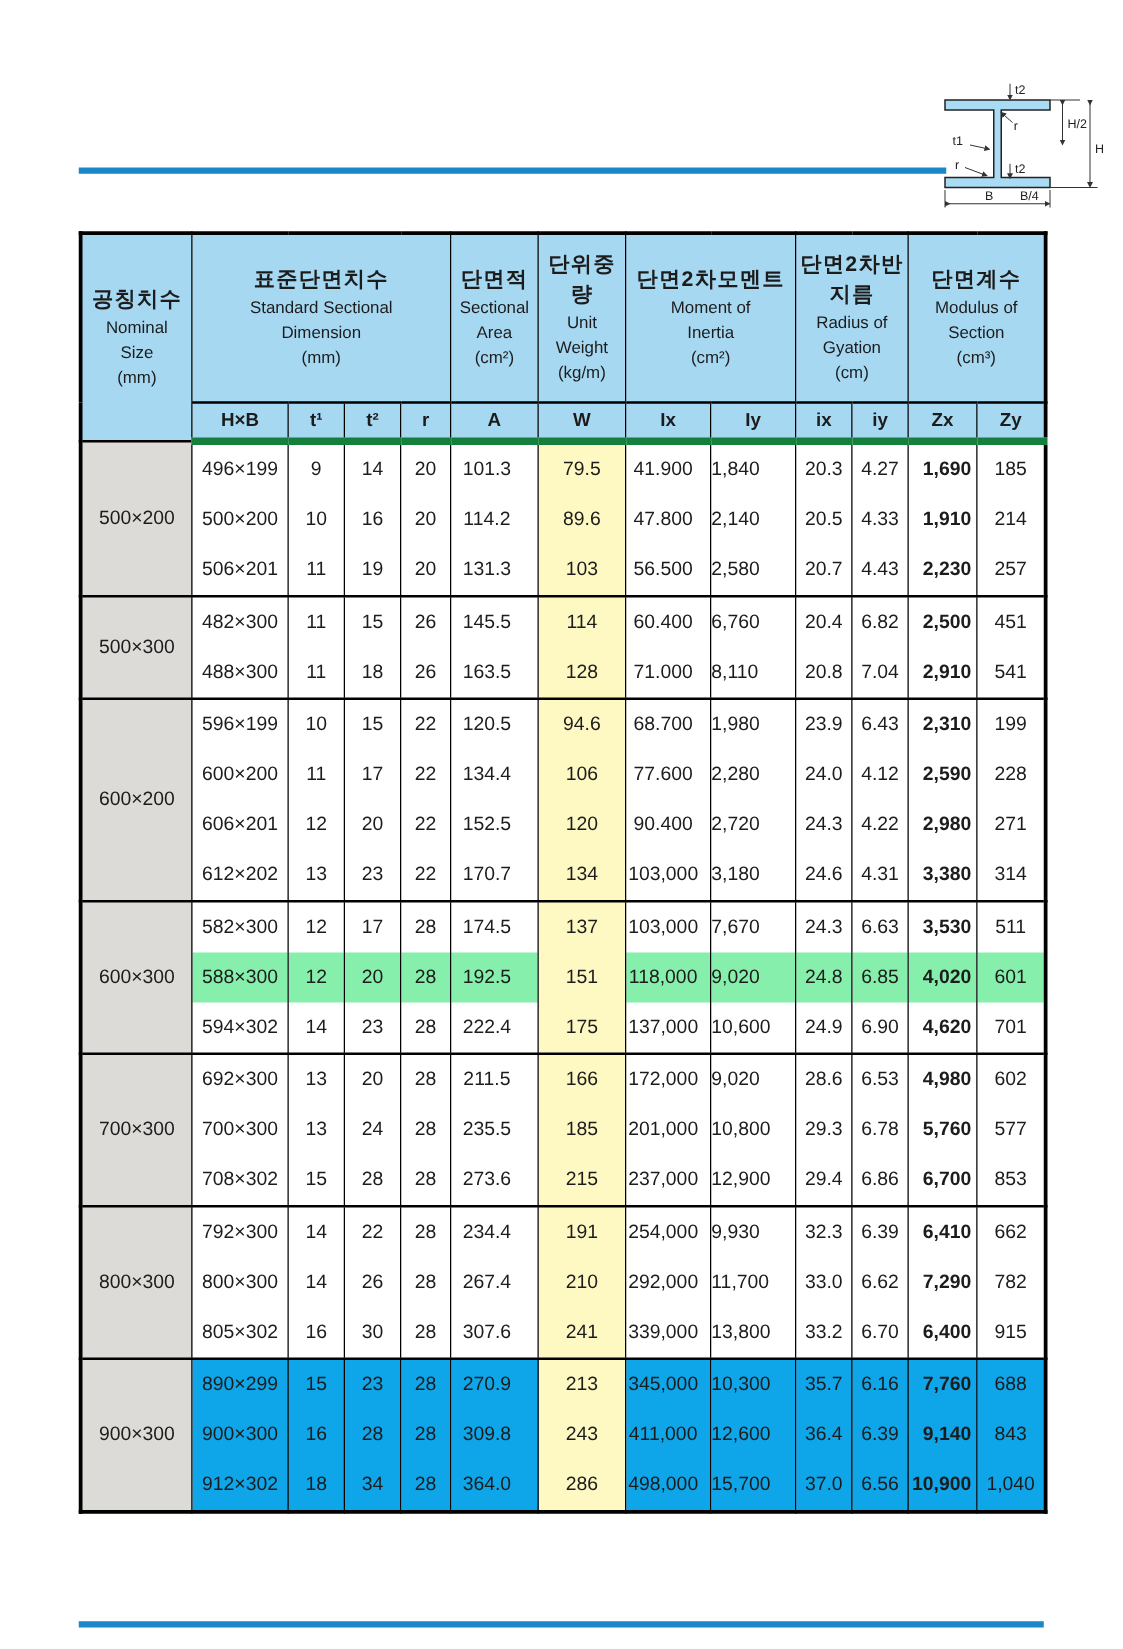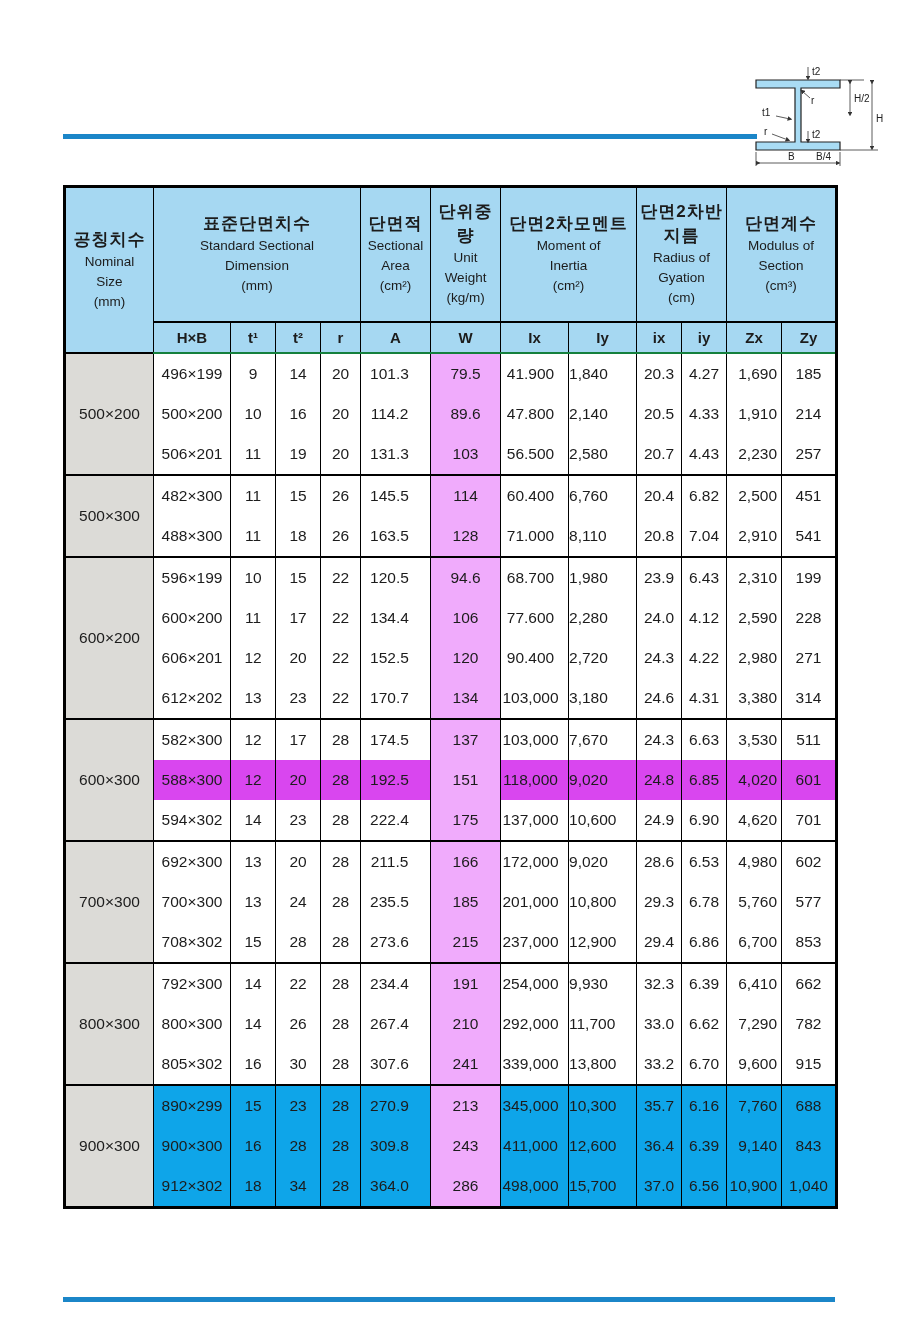--- a/index.html
+++ b/index.html
@@ -27,43 +27,43 @@
   }
   .spec-table th, .spec-table td { border:1px solid #000; }
 
   
   thead th {
     background:#a6d8f2; font-weight:normal; vertical-align:middle;
     text-align:center; padding:0;
   }
   tr.main-header-row { height:135px; }
   tr.sub-header-row  { height:31px; }
-  tr.sub-header-row th { border-top:2px solid #000; border-bottom:2px solid #15803d;
+  tr.sub-header-row th { border-top:2px solid #000; border-bottom:6px solid #15803d;
     font-weight:bold; font-size:15px; }
   .hd-ko { font-size:17px; font-weight:bold; line-height:24px; letter-spacing:1px; }
   .hd-en { font-size:13.5px; line-height:20px; }
 
   
   tbody td { vertical-align:top; background:#fff; }
   tbody tr { border-top:2px solid #000; }
   td.td-nominal {
     background:#dcdbd7; text-align:center; vertical-align:middle;
     font-size:15.5px;
   }
   .val { height:40px; line-height:40px; font-size:15.5px; text-align:center;
          white-space:nowrap; overflow:hidden; }
 
   td.col-a   .val { padding-right:12px; }
   td.col-imx .val { text-align:center; padding-right:8px;  }
   td.col-imy .val { text-align:left; padding-right:10px; }
-  td.col-zx  .val { text-align:right; padding-right:4px;  }
+  td.col-zx  .val { text-align:right; padding-right:4px;font-weight:bold;  }
 
   td.hl-group { background:#0ea5e9; }
-  .val.hl { background:#d946ef; }
-  td.w-col { background:#f0abfc; }
+  .val.hl { background:#86efac; }
+  td.w-col { background:#fef9c3; }
 </style>
 </head>
 <body>
 
 <div class="top-rule"></div>
 
 <svg class="beam-diagram" width="140" height="108" viewBox="0 0 140 108">
   <defs>
     <marker id="ah" markerWidth="6" markerHeight="6" refX="3" refY="3" orient="auto">
       <path d="M0,0 L6,3 L0,6 z" fill="#333"></path>
@@ -542,21 +542,21 @@
           <div class="val">33.2</div>
         </td>
         <td class="col-iry">
           <div class="val">6.39</div>
           <div class="val">6.62</div>
           <div class="val">6.70</div>
         </td>
         <td class="col-zx">
           <div class="val">6,410</div>
           <div class="val">7,290</div>
-          <div class="val">9,600</div>
+          <div class="val">6,400</div>
         </td>
         <td class="col-zy">
           <div class="val">662</div>
           <div class="val">782</div>
           <div class="val">915</div>
         </td>
       </tr>
       <tr>
         <td class="td-nominal">900×300</td>
         <td class="col-hb hl-group">

